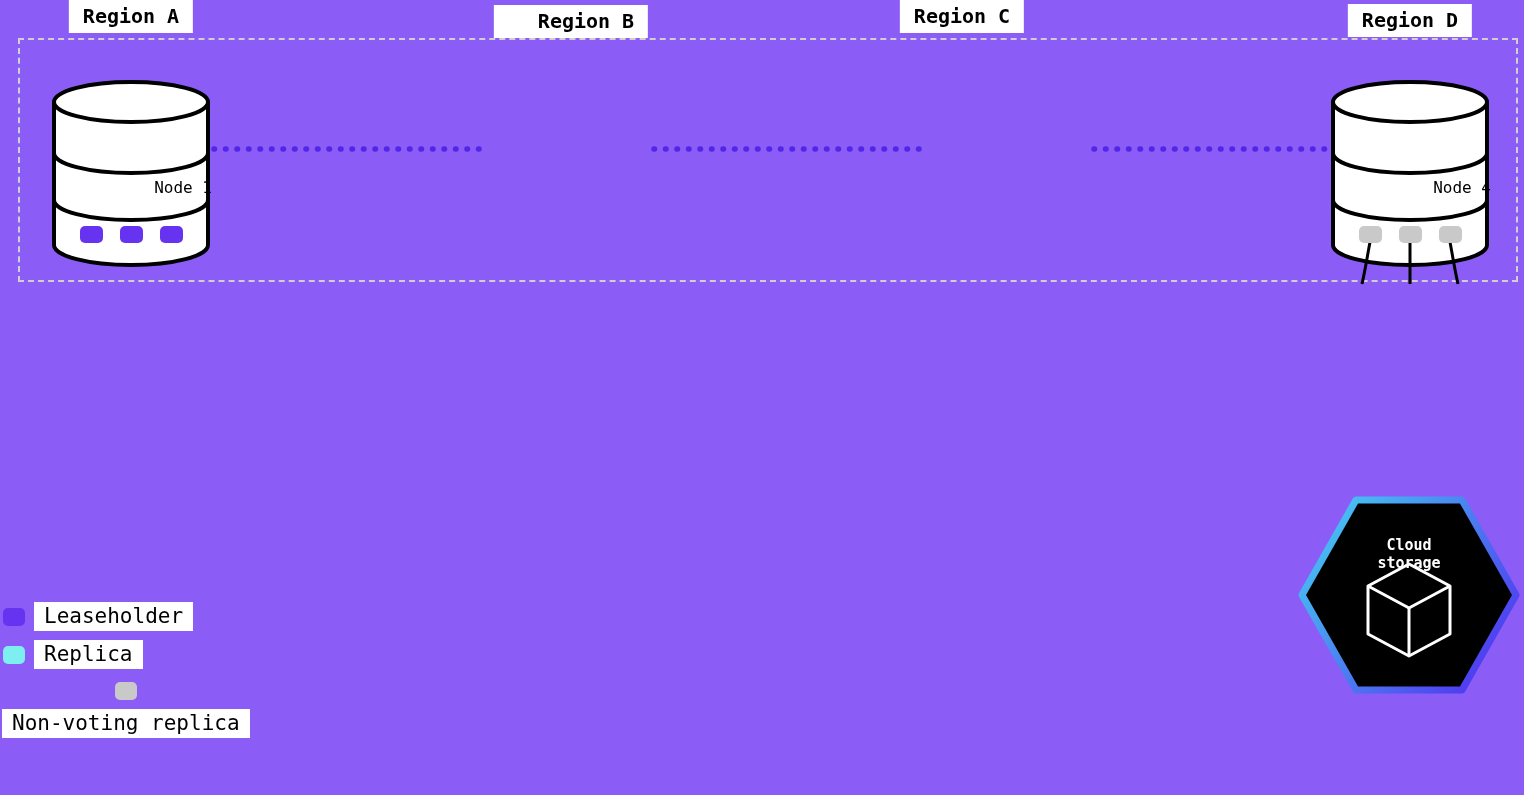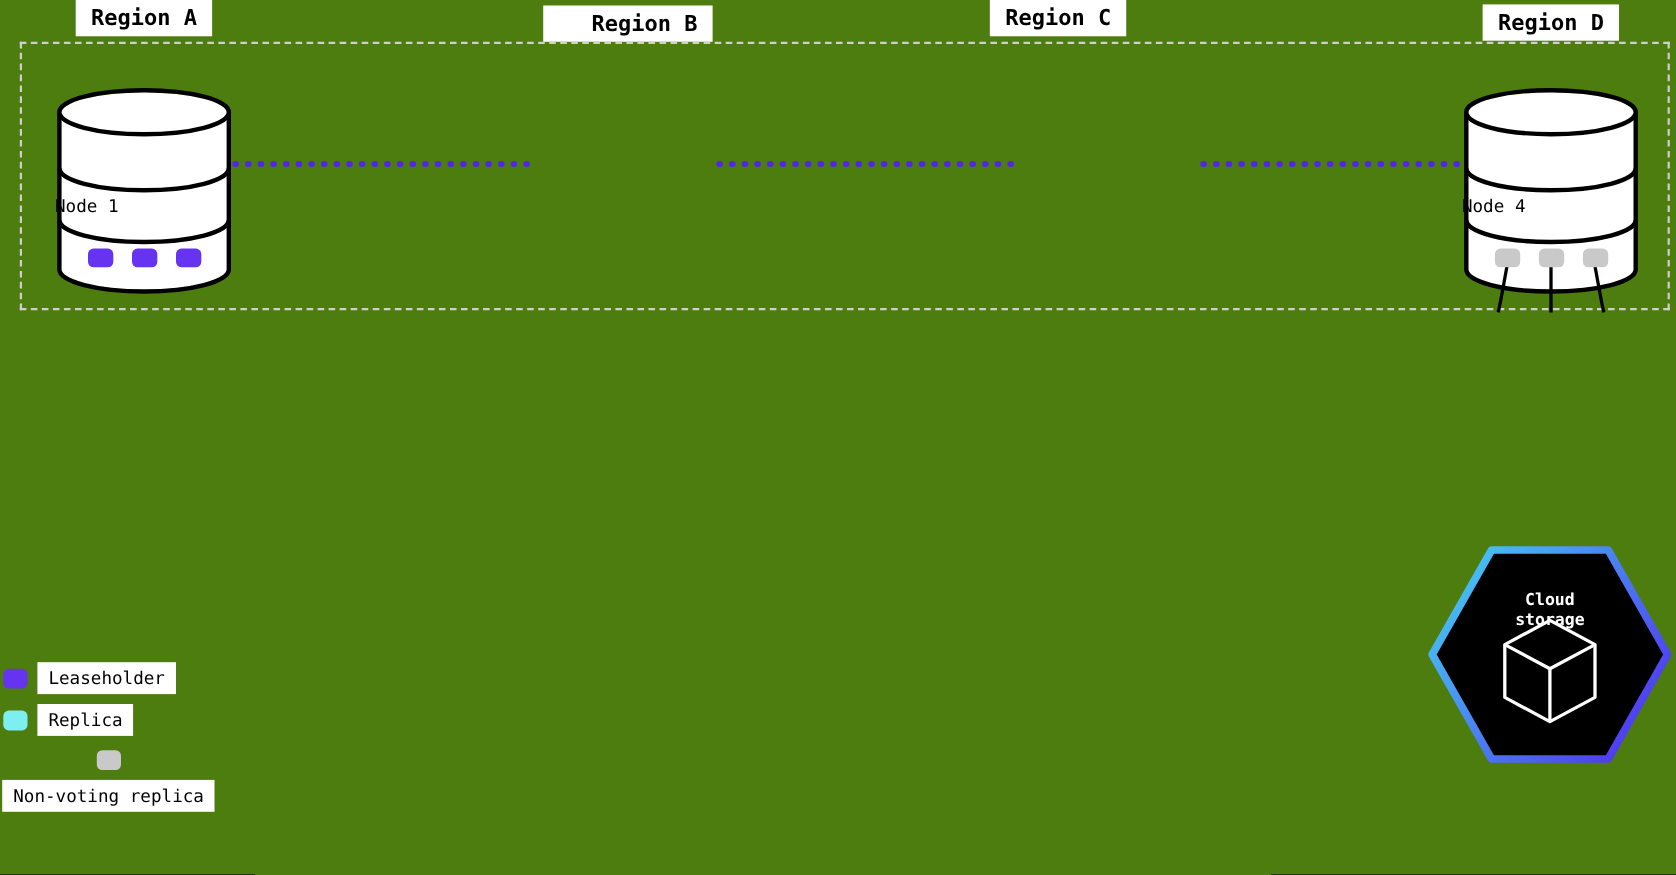--- a/index.html
+++ b/index.html
@@ -1,39 +1,39 @@
 <!DOCTYPE html>
 <html><head>
 <meta charset="utf-8">
 <style>
   * { margin:0; padding:0; box-sizing:border-box; }
   html,body { background:#000; }
   .canvas {
-    position:relative; width:1524px; height:795px; background:#4d7c0f;
+    position:relative; width:1524px; height:795px; background:#8b5cf6;
     overflow:hidden; font-family:"DejaVu Sans Mono", monospace;
   }
   .region-label {
     position:absolute; transform:translateX(-50%);
     background:#fff; color:#000; font-weight:bold;
     font-size:20px; line-height:25px; padding:4px 14px; white-space:nowrap;
   }
   .cluster-box {
     position:absolute; left:18px; top:38px; width:1500px; height:244px;
     border:2px dashed #cfcfcf;
   }
   .connector { position:absolute; }
   .node { position:absolute; top:78px; width:162px; height:210px; }
   .node svg { position:absolute; left:0; top:0; }
   .node-label {
-    position:absolute; left:0; top:100px; width:100%; text-align:left;
+    position:absolute; left:0; top:100px; width:100%; text-align:right;
     font-size:16px; line-height:20px; color:#000;
   }
   .legend-item { position:absolute; left:2px; display:flex; align-items:center; gap:8px; }
   .legend-label {
-    background:#fff; color:#000; font-size:16px; line-height:23px;
+    background:#fff; color:#000; font-size:21px; line-height:23px;
     padding:3px 10px; white-space:nowrap;
   }
   .cloud { position:absolute; left:1298px; top:494px; width:222px; height:202px; }
   .cloud-label {
     position:absolute; top:12px; left:0; width:100%; text-align:center;
     color:#fff; font-weight:bold; font-size:15px; line-height:18px;margin-top:30px;
   }
 </style>
 </head>
 <body>

